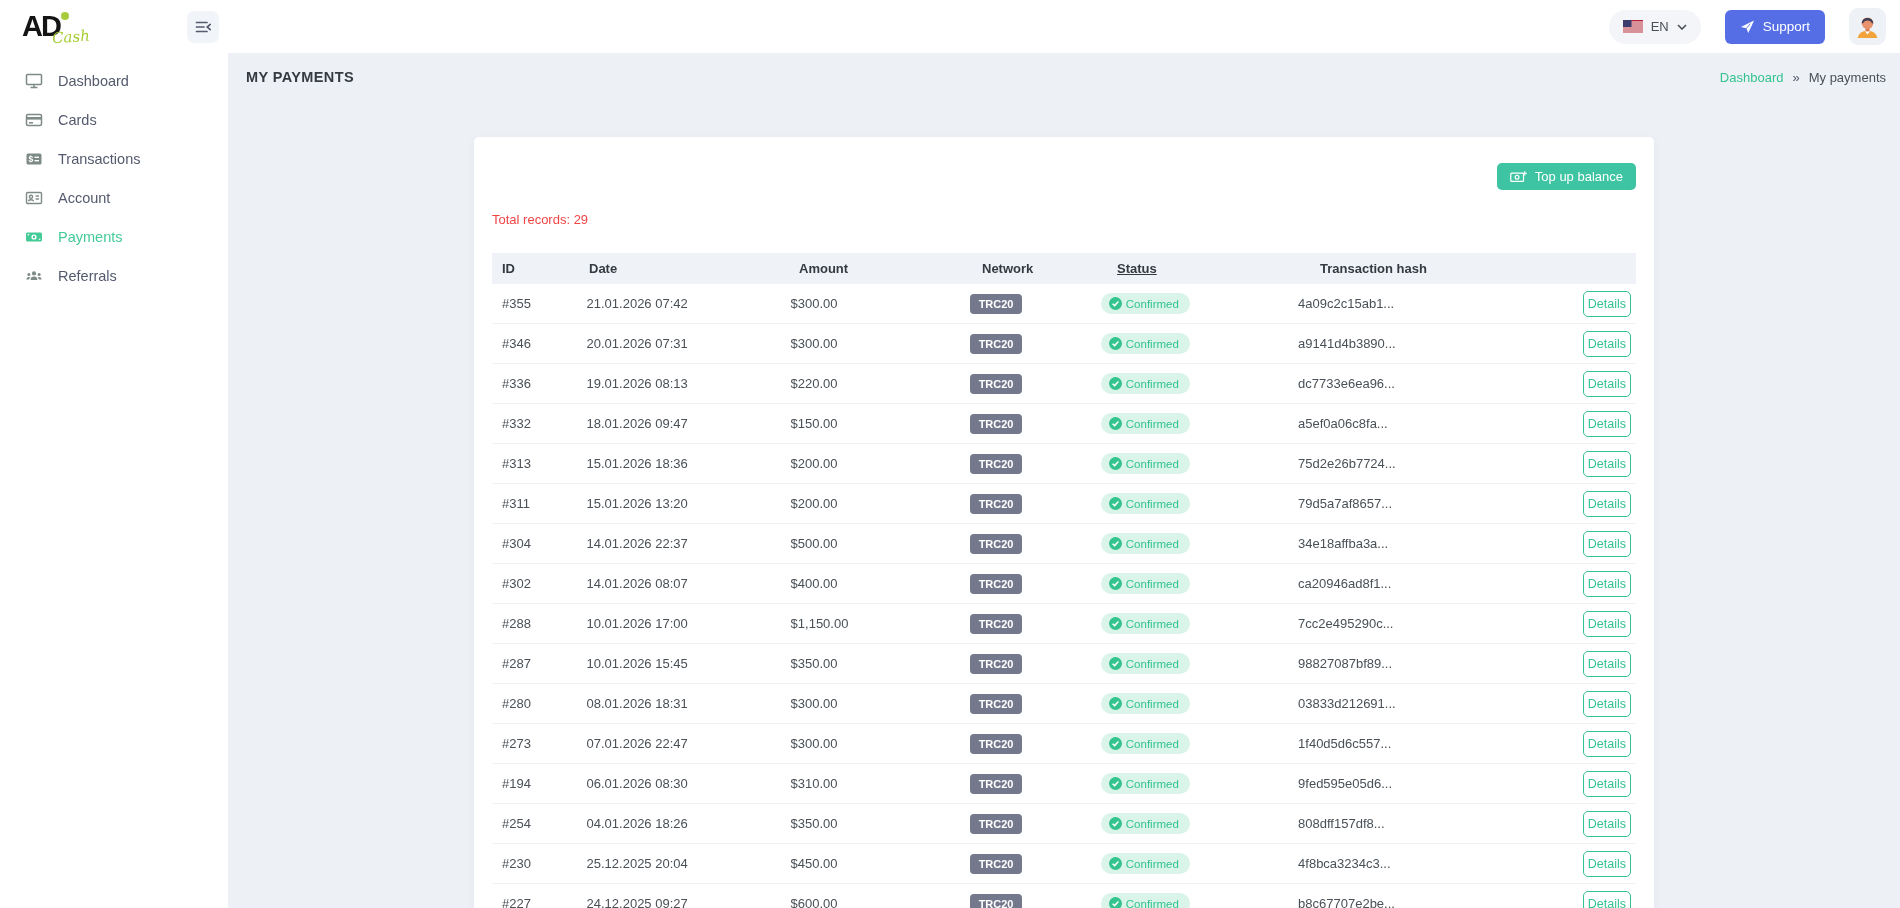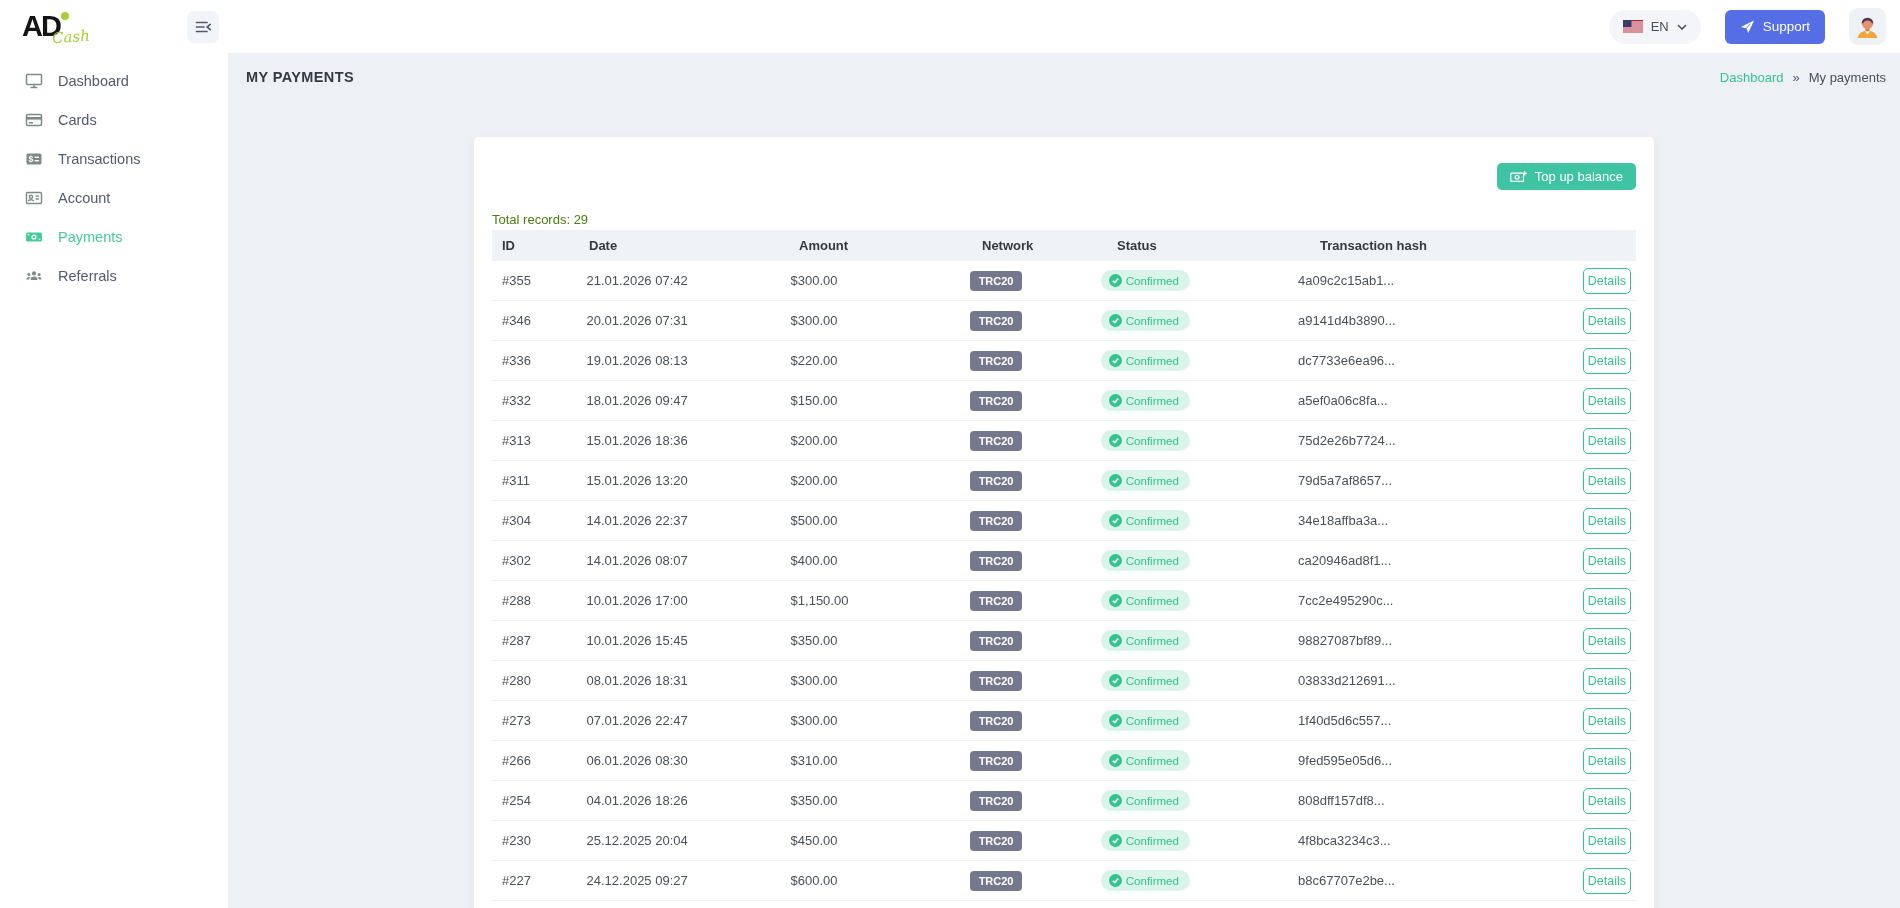--- a/index.html
+++ b/index.html
@@ -31,31 +31,31 @@
   .page-title { font-size:14.5px; font-weight:bold; color:#343a40; letter-spacing:.4px; }
   .breadcrumb { display:flex; align-items:center; gap:9px; font-size:13px; }
   .crumb-link { color:#34c38f; text-decoration:none; cursor:pointer; }
   .crumb-sep { color:#545a6d; }
   .crumb-current { color:#495057; }
 
   
   .card { width:1180px; margin:52px auto 0; background:#fff; border-radius:5px; box-shadow:0 2px 8px rgba(18,38,63,.05); padding:14px 18px 18px; }
   .card-toolbar { display:flex; justify-content:flex-end; margin-top:12px; margin-bottom:22px; }
   .topup-btn { height:27px; background:#3ec4a2; color:#fff; border:none; border-radius:5px; display:flex; align-items:center; gap:8px; padding:0 13px; font-size:13px; cursor:pointer; }
-  .total-records { font-size:13px; color:#4d7c0f; margin-bottom:3px; }
+  .total-records { font-size:13px; color:#ef4444; margin-bottom:26px; }
 
   
   .tbl { width:100%; }
   .tbl-header { display:flex; align-items:center; background:#eff2f7; height:31px; font-size:13px; font-weight:bold; color:#343a40; }
   .tbl-row { display:flex; align-items:center; height:40px; border-bottom:1px solid #eff2f7; font-size:13px; color:#495057; }
   .c-id { width:97px; padding-left:10px; }
   .c-date { width:210px; }
   .c-amount { width:139px; }
   .c-network { width:135px;margin-left:44px; }
-  .c-status { width:203px; }
+  .c-status { width:203px;text-decoration:underline; }
   .c-hash { width:293px; }
   .c-actions { flex:1; display:flex; justify-content:flex-end; padding-right:5px; }
   .badge-network { display:inline-block; background:#74788d; color:#fff; font-size:11px; font-weight:bold; border-radius:4px; padding:4px 9px; }
   .badge-status { display:inline-flex; align-items:center; gap:4px; background:#daf4ea; color:#34c38f; font-size:11.5px; border-radius:11px; padding:4px 11px 4px 8px; }
   .details-btn { background:#fff; border:1px solid #34c38f; color:#34c38f; font-size:12.5px; border-radius:5px; padding:5px 4px; cursor:pointer; }
 </style>
 </head>
 <body>
 
 <header class="topbar">
@@ -515,21 +515,21 @@
         <span>Confirmed</span>
       </span>
     </div>
     <div class="c-hash">1f40d5d6c557...</div>
     <div class="c-actions">
       <button class="details-btn">Details</button>
     </div>
   </div>
 
   <div class="tbl-row">
-    <div class="c-id">#266</div>
+    <div class="c-id">#194</div>
     <div class="c-date">06.01.2026 08:30</div>
     <div class="c-amount">$310.00</div>
     <div class="c-network">
       <span class="badge-network">TRC20</span>
     </div>
     <div class="c-status">
       <span class="badge-status">
         <span style="display:flex;">
           <svg width="13" height="13" viewBox="0 0 16 16">
                     <circle cx="8" cy="8" r="8" fill="#34c38f"></circle>

